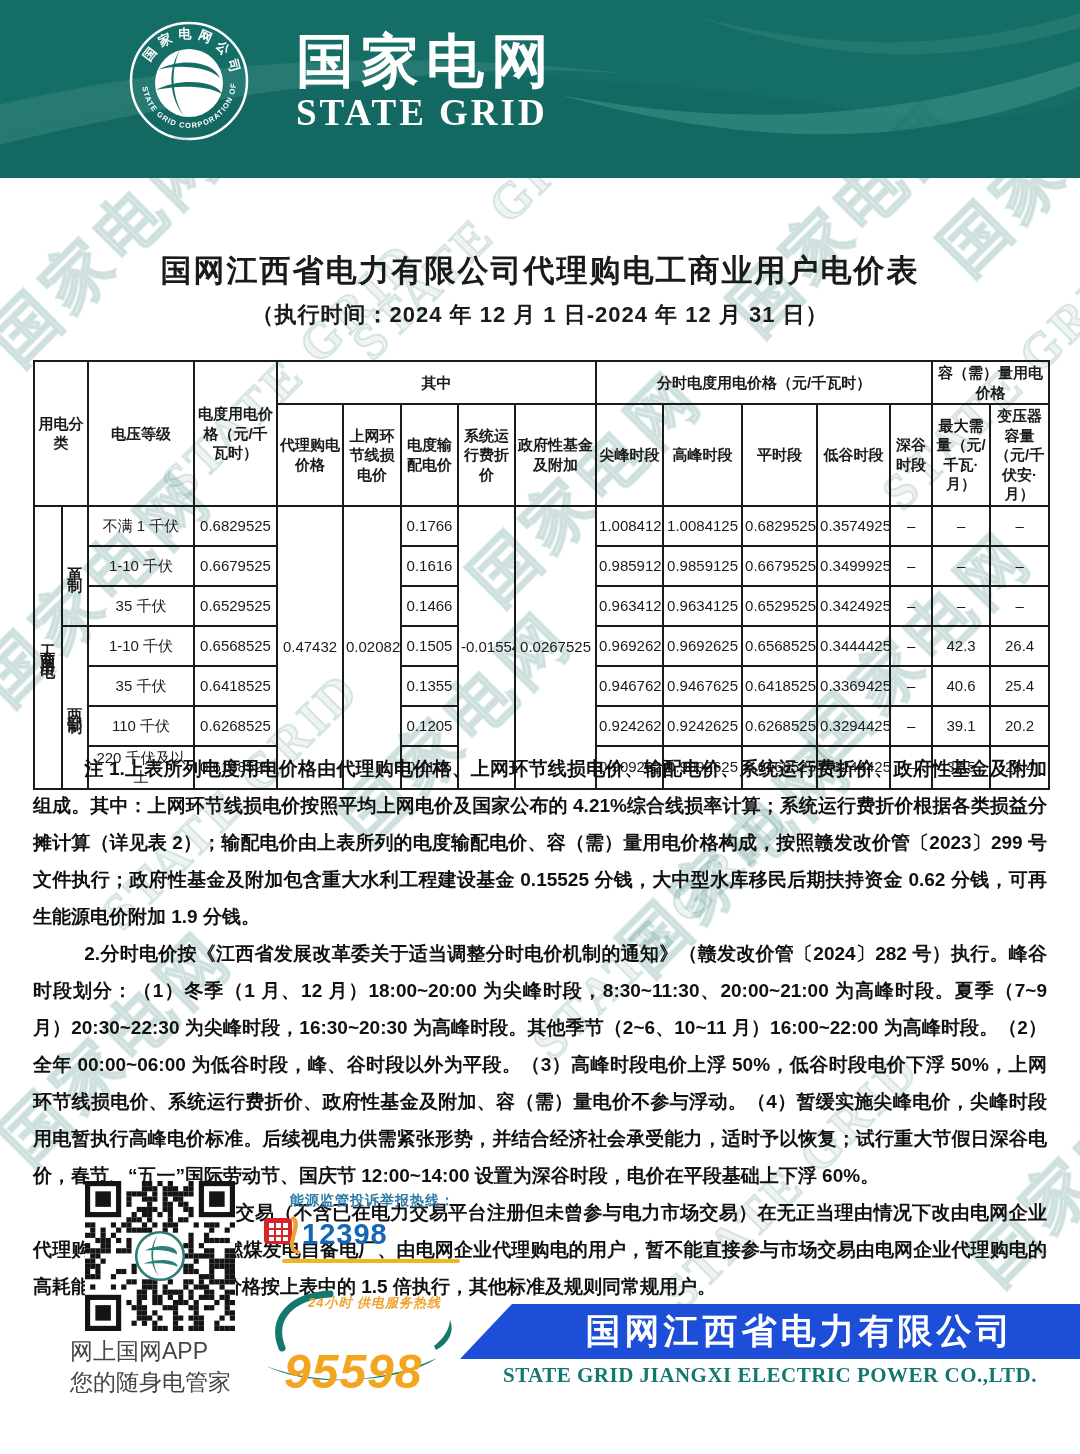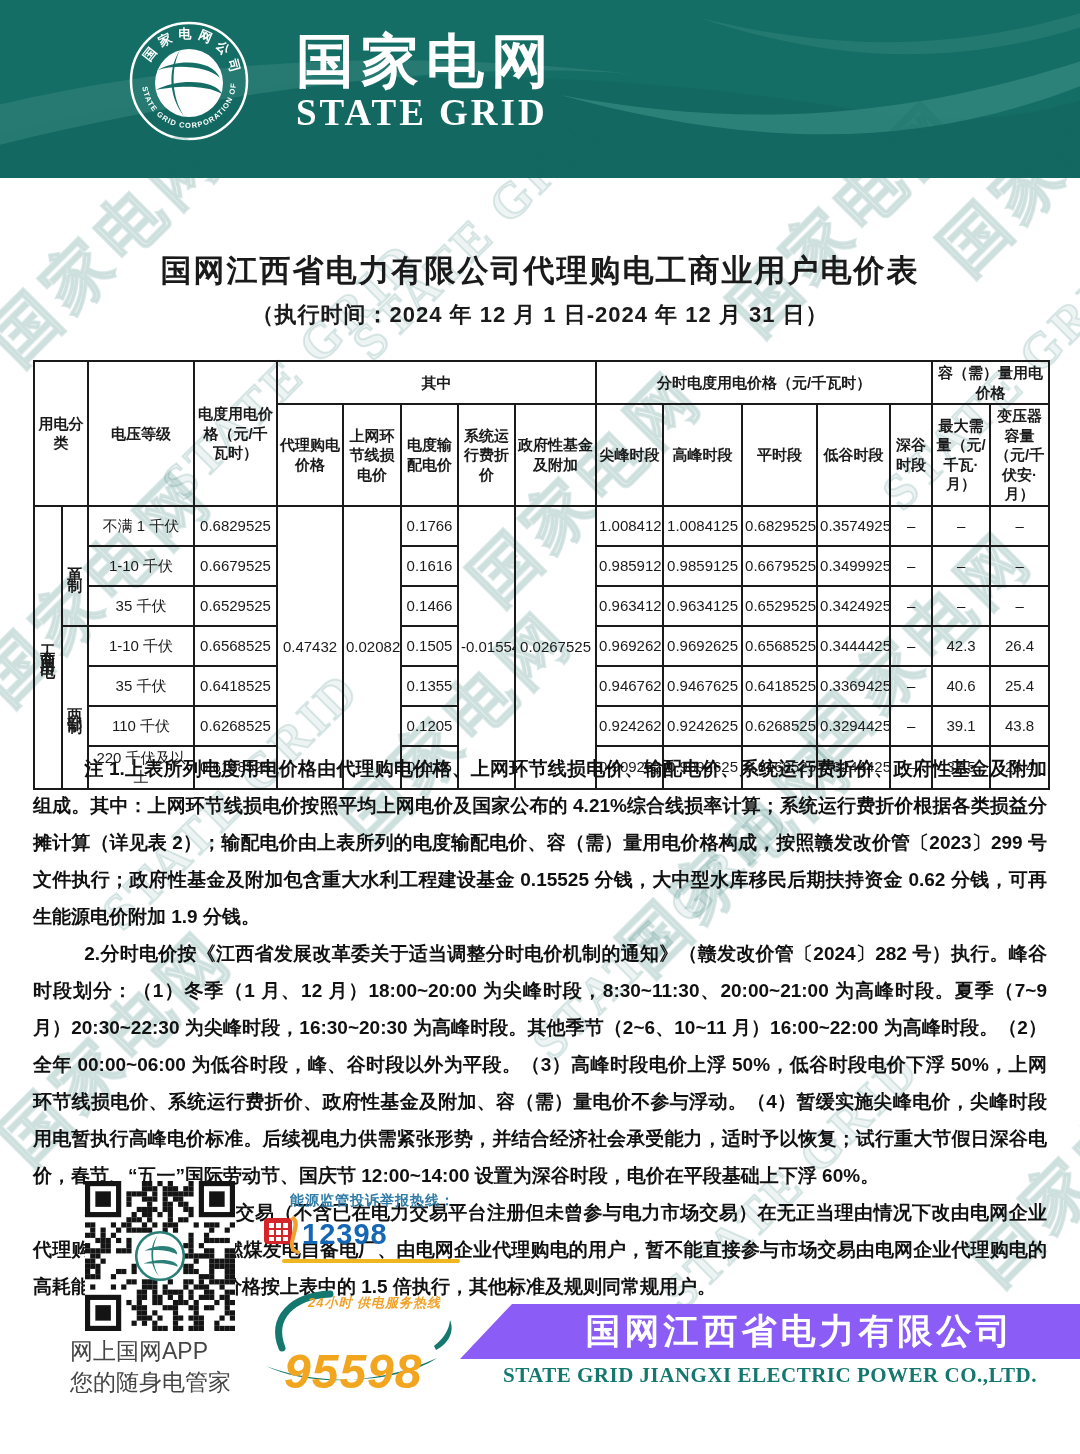--- a/index.html
+++ b/index.html
@@ -43,21 +43,21 @@
   .h12398{position:absolute;left:262px;top:1192px;width:230px;z-index:2;}
   .h12398 .lbl{font-size:14px;font-weight:700;color:#2f7ba6;margin-left:28px;letter-spacing:1px;}
   .h12398 .row{display:flex;align-items:flex-end;margin-top:2px;}
   .h12398 .num{font-size:29px;font-weight:800;color:#1566b5;letter-spacing:1px;line-height:44px;}
   .h12398 .bar{height:4px;background:#f0b61f;width:178px;margin:3px 0 0 20px;border-radius:2px;}
   .h95598{position:absolute;left:252px;top:1288px;width:210px;height:100px;z-index:2;}
   .h95598 .lbl{position:absolute;left:56px;top:6px;font-size:13px;font-weight:700;font-style:italic;
                color:#f0a22a;letter-spacing:1px;white-space:nowrap;}
   .h95598 .num{position:absolute;left:32px;top:20px;font-size:48px;font-weight:800;font-style:italic;
                color:#f2a51f;letter-spacing:1px;margin-top:36px;}
-  .company-banner{position:absolute;left:460px;top:1304px;width:620px;height:55px;background:#8b5cf6;
+  .company-banner{position:absolute;left:460px;top:1304px;width:620px;height:55px;background:#1d4ed8;
                clip-path:polygon(52px 0,620px 0,620px 55px,0 55px);z-index:2;
                display:flex;align-items:center;justify-content:center;}
   .company-banner .cn{color:#fff;font-size:35px;font-weight:800;letter-spacing:4px;padding-left:60px;}
   .company-en{position:absolute;left:460px;top:1363px;width:620px;text-align:center;z-index:2;
                font-family:"Liberation Serif","DejaVu Serif",serif;font-size:21px;font-weight:800;
                color:#15786e;letter-spacing:0.5px;}
 </style>
 </head>
 <body>
 
@@ -225,21 +225,21 @@
     <tr class="br">
       <td>110 千伏</td>
       <td>0.6268525</td>
       <td>0.1205</td>
       <td>0.9242625</td>
       <td>0.9242625</td>
       <td>0.6268525</td>
       <td>0.3294425</td>
       <td>–</td>
       <td>39.1</td>
-      <td>43.8</td>
+      <td>20.2</td>
     </tr>
     <tr class="br">
       <td>220 千伏及以上</td>
       <td>0.6168525</td>
       <td>0.1105</td>
       <td>0.9092625</td>
       <td>0.9092625</td>
       <td>0.6168525</td>
       <td>0.3244425</td>
       <td>–</td>

